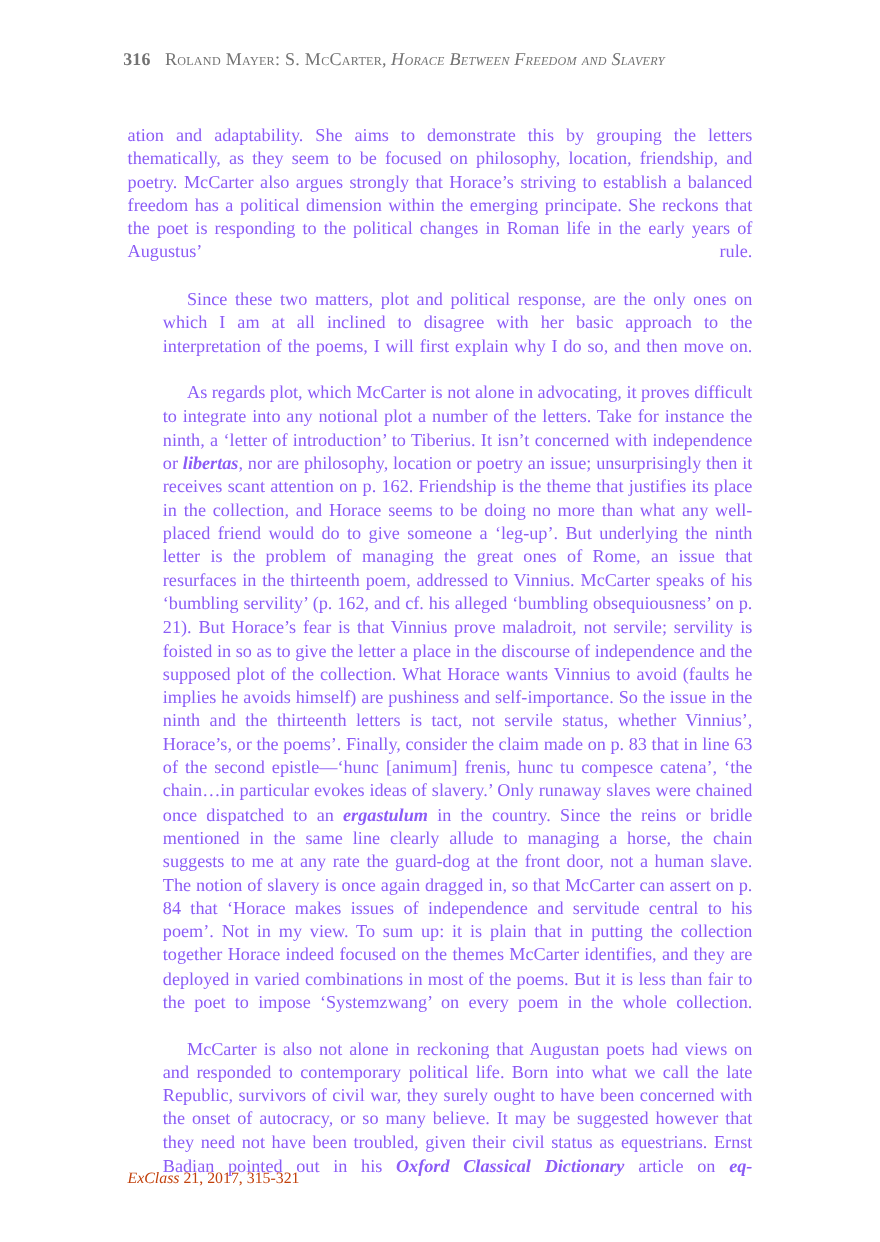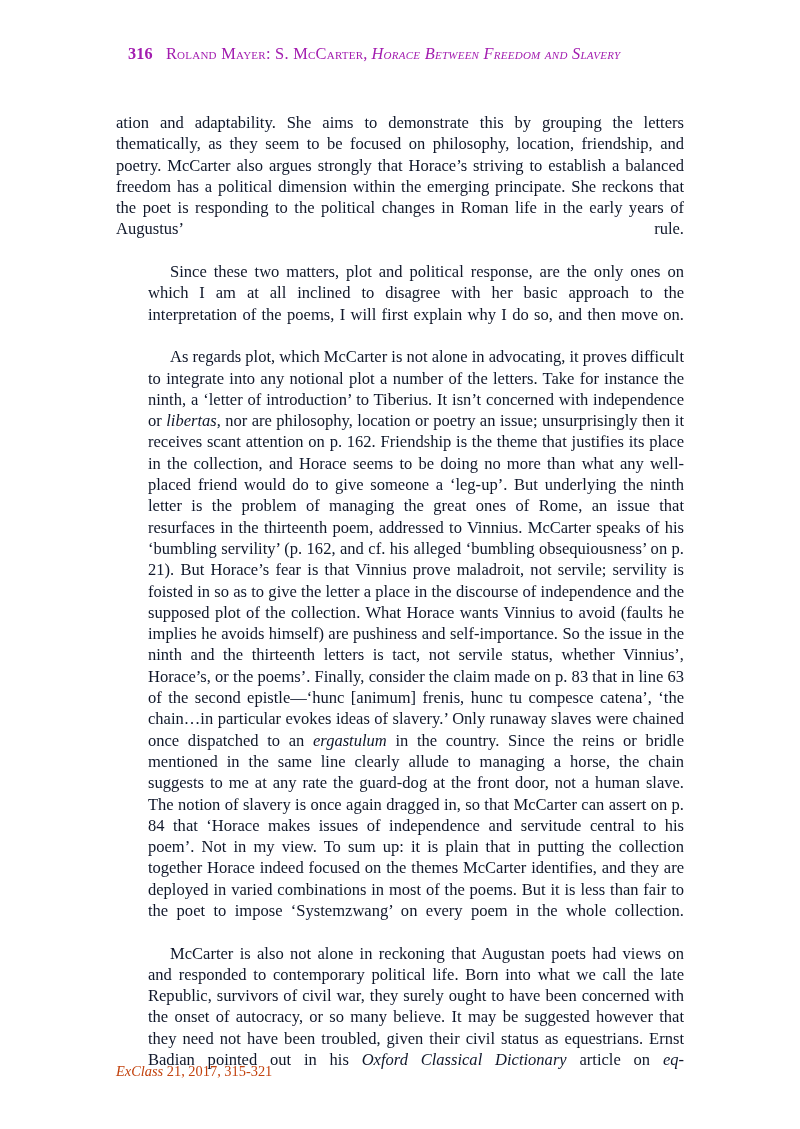--- a/index.html
+++ b/index.html
@@ -21,27 +21,27 @@
     left: 0;
     top: 0;
     width: 800px;
     height: 1129px;
     background: #ffffff;
   }
 
   
   .running-head {
     position: absolute;
-    left: 128px;
+    left: 112px;
     top: 44px;
     width: 568px;
     font-size: 15.2px;
     line-height: 20px;
     white-space: nowrap;
-    color: #a21caf;
+    color: #737373;
   }
   .folio {
     font-weight: bold;
     font-size: 16.2px;
     letter-spacing: 0.2px;
   }
   .head-gap { display: inline-block; width: 13px; }
   .smallcaps {
     font-variant: small-caps;
     font-size: 16.4px;
@@ -61,25 +61,25 @@
     top: 112px;
     width: 568px;
   }
   .para {
     margin: 0;
     font-size: 16.55px;
     line-height: 21.3px;
     text-align: justify;
     text-justify: inter-word;
     hyphens: none;
-    color: #0f172a;
+    color: #8b5cf6;
     font-kerning: normal;
   }
   .para.indent { text-indent: 22px; margin-left: 32px; }
-  .para i { font-style: italic; }
+  .para i { font-style: italic; font-weight: bold; }
 
   
   .para::after {
     content: "";
     display: inline-block;
     width: 100%;
   }
 
   
   .footer {

